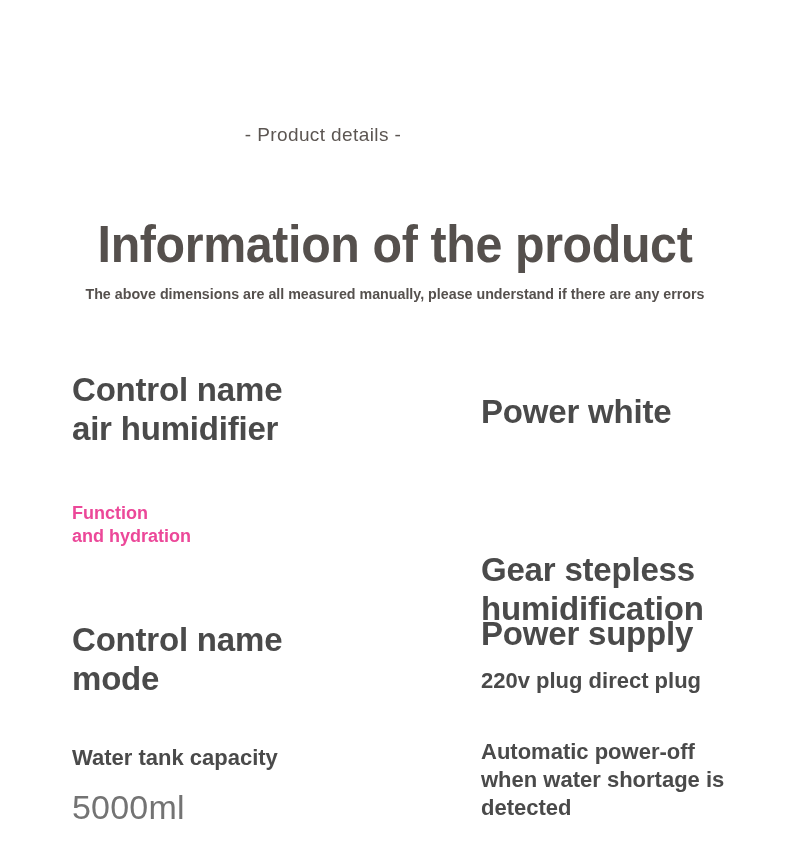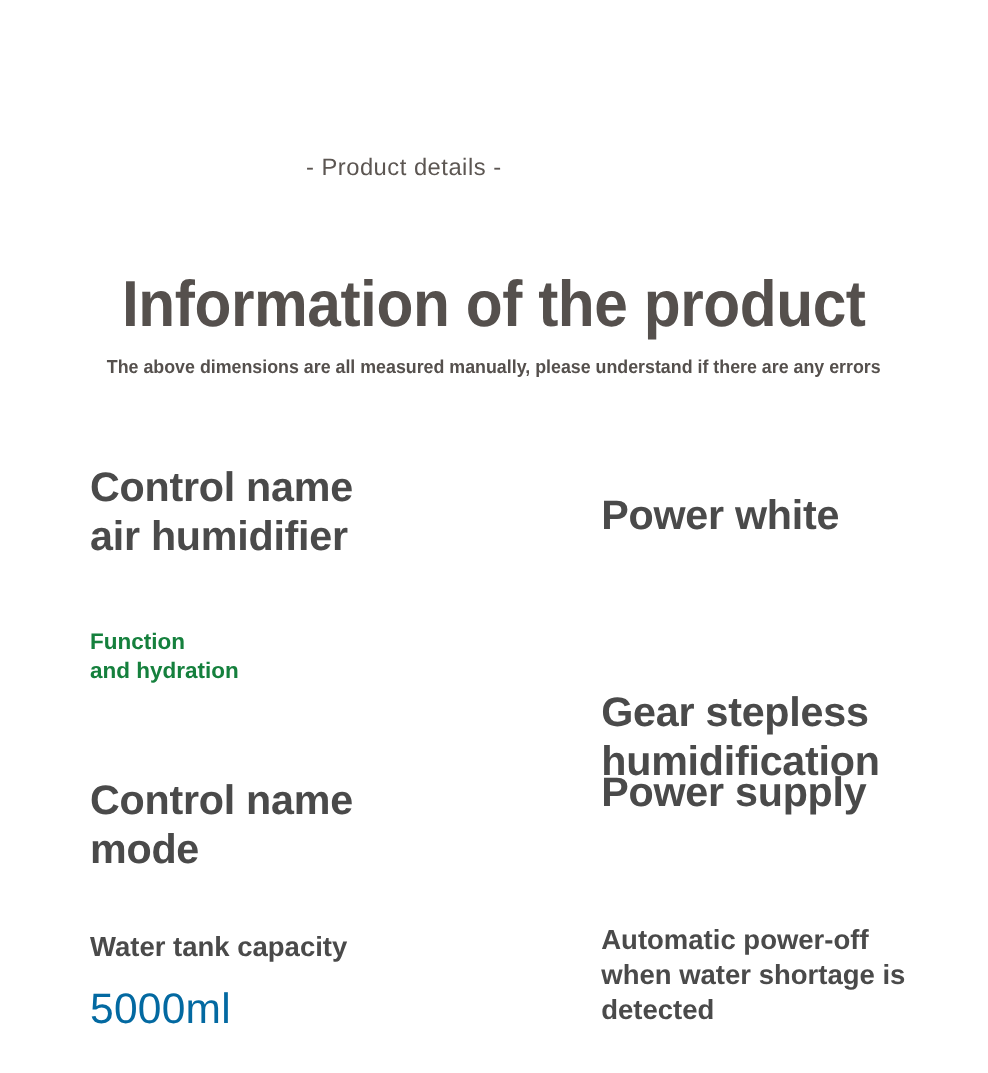--- a/index.html
+++ b/index.html
@@ -99,27 +99,27 @@
   .t-md {
     font-size: 22px;
     line-height: 28px;
     font-weight: 700;
     color: #4a4a4a;
   }
   .t-sm {
     font-size: 18px;
     line-height: 23px;
     font-weight: 700;
-    color: #15803d;
+    color: #ec4899;
   }
   .t-light {
     font-size: 34px;
     line-height: 42px;
     font-weight: 300;
-    color: #0369a1;
+    color: #737373;
     letter-spacing: 0.2px;
   }
 
   .gap-top {
     margin-top: 14px;
   }
 </style>
 </head>
 <body>
 
@@ -152,20 +152,21 @@
   <div class="col-right">
       <div class="spec-block" style="top: 0px;">
         <span class="line t-xl">Power white</span>
       </div>
       <div class="spec-block" style="top: 110px; margin-top: 48px;">
         <span class="line t-xl">Gear stepless</span>
         <span class="line t-xl">humidification</span>
       </div>
       <div class="spec-block" style="top: 222px;">
         <span class="line t-xl">Power supply</span>
+        <span class="line t-md gap-top">220v plug direct plug</span>
       </div>
       <div class="spec-block" style="top: 346px;">
         <span class="line t-md">Automatic power-off</span>
         <span class="line t-md">when water shortage is</span>
         <span class="line t-md">detected</span>
       </div>
     </div>
 
 </div>
 

